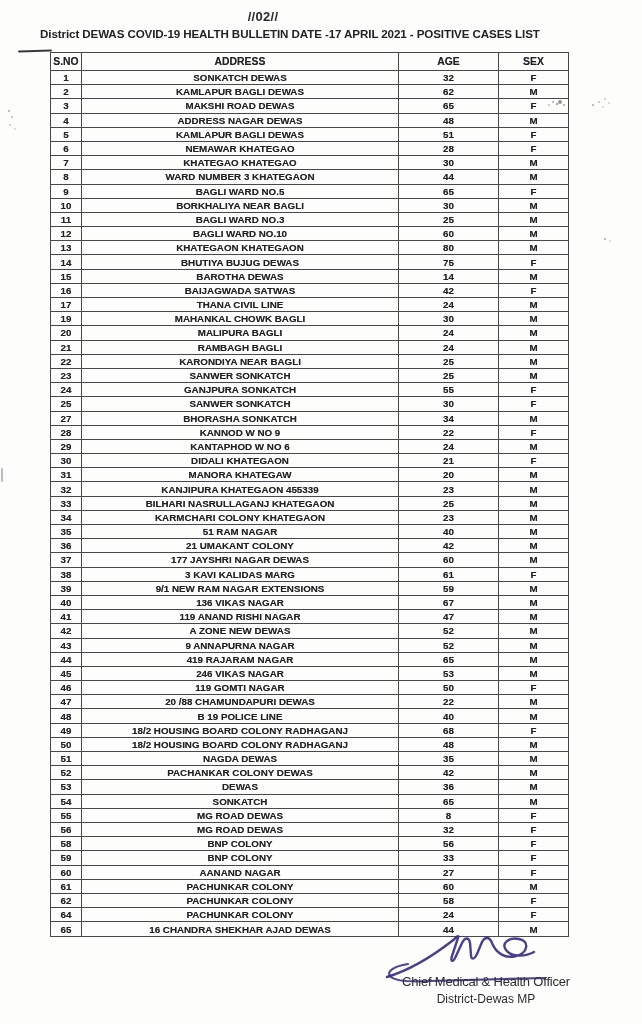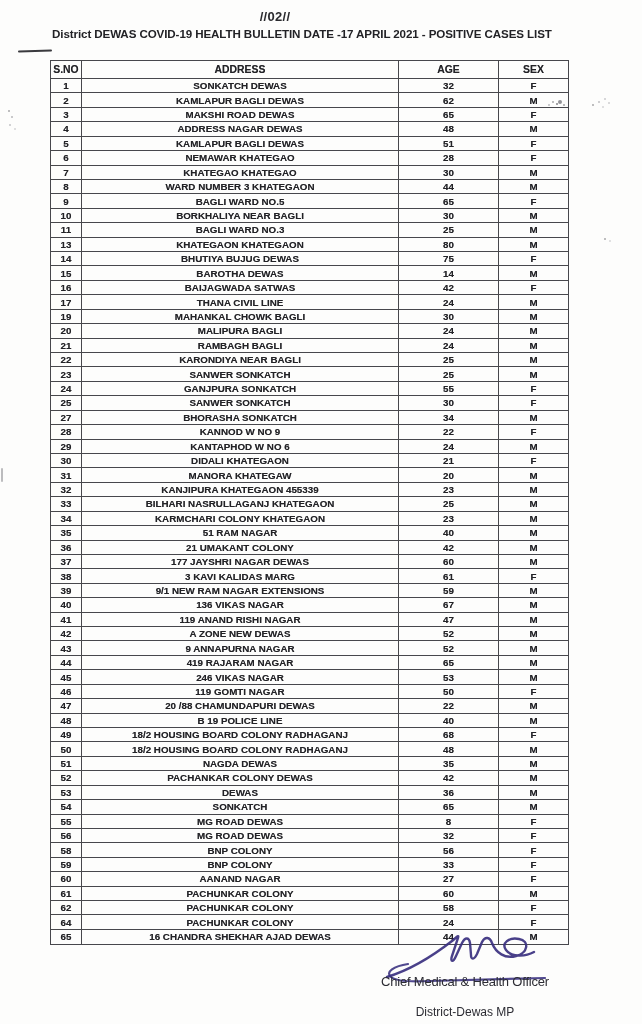--- a/index.html
+++ b/index.html
@@ -4,36 +4,36 @@
 <style>
   html,body{margin:0;padding:0;}
   body{
     width:642px;height:1024px;position:relative;overflow:hidden;
     background:#fdfdfc;
     font-family:"Liberation Sans","DejaVu Sans",sans-serif;
     color:#26262a;
   }
   .page{position:absolute;inset:0;}
   .head-box{
-    position:absolute;left:16px;top:9px;width:486px;text-align:center;padding-left:16px;
+    position:absolute;left:4px;top:9px;width:486px;text-align:center;padding-left:16px;
   }
   .page-label{
     font-size:13px;font-weight:700;color:#2a2a2e;letter-spacing:.3px;
   }
   .doc-title{
     margin-top:3px;font-size:11.6px;font-weight:700;color:#222226;
     letter-spacing:-.1px;white-space:nowrap;margin-left:20px;
   }
   
   .topline{
     position:absolute;left:18px;top:50px;width:34px;height:2px;
     background:#3a3a3e;transform:rotate(-1.5deg);border-radius:1px;
   }
   table.cases{
-    position:absolute;left:50px;top:60px;width:518px;height:885px;
+    position:absolute;left:50px;top:52px;width:518px;height:885px;
     border-collapse:collapse;table-layout:fixed;
     border:1.6px solid #38383d;
   }
   table.cases col.c-sno{width:31px;}
   table.cases col.c-addr{width:317px;}
   table.cases col.c-age{width:100px;}
   table.cases col.c-sex{width:70px;}
   table.cases th,table.cases td{
     border:1px solid #47474c;
     padding:0 2px;text-align:center;vertical-align:middle;
@@ -49,24 +49,24 @@
   .speck{
     position:absolute;width:2px;height:2px;border-radius:50%;
     background:rgba(85,85,92,.5);
   }
   .speck.s1{left:552px;top:101px;box-shadow:4px 2px 0 rgba(70,70,78,.65),7px 0 0 1px rgba(60,60,70,.55),11px 3px 0 rgba(70,70,78,.5),-4px 3px 0 rgba(90,90,98,.4);}
   .speck.s2{left:592px;top:104px;box-shadow:6px -3px 0 rgba(100,100,108,.4),12px -6px 0 rgba(110,110,118,.35),16px -2px 0 rgba(100,100,108,.3),10px 2px 0 rgba(120,120,128,.3);}
   .speck.s3{left:8px;top:110px;box-shadow:3px 6px 0 rgba(100,100,108,.45),1px 14px 0 rgba(110,110,118,.4),6px 18px 0 rgba(120,120,128,.3);}
   .speck.s4{left:604px;top:238px;box-shadow:5px 2px 0 rgba(130,130,138,.3);}
   .speck.s5{left:1px;top:468px;width:2px;height:14px;border-radius:1px;background:rgba(90,90,98,.4);}
   .footer{
-    position:absolute;left:374px;top:974px;width:182px;text-align:center;
+    position:absolute;left:395px;top:974px;width:182px;text-align:center;
   }
   .sig-title{font-size:13px;color:#2c2c33;letter-spacing:-.2px;white-space:nowrap;}
-  .sig-org{margin-top:16px;font-size:12px;color:#2c2c33;}
+  .sig-org{margin-top:3px;font-size:12px;color:#2c2c33;}
   svg.signature{
     position:absolute;left:378px;top:928px;width:210px;height:72px;
     pointer-events:none;
   }
 </style>
 </head>
 <body>
 
 <div class="page" data-name="document-page">
 
@@ -153,20 +153,26 @@
           <td data-name="age-cell">30</td>
           <td data-name="sex-cell">M</td>
         </tr>
         <tr data-name="table-row">
           <td data-name="sno-cell">11</td>
           <td data-name="address-cell">BAGLI WARD NO.3</td>
           <td data-name="age-cell">25</td>
           <td data-name="sex-cell">M</td>
         </tr>
         <tr data-name="table-row">
+          <td data-name="sno-cell">12</td>
+          <td data-name="address-cell">BAGLI WARD NO.10</td>
+          <td data-name="age-cell">60</td>
+          <td data-name="sex-cell">M</td>
+        </tr>
+        <tr data-name="table-row">
           <td data-name="sno-cell">13</td>
           <td data-name="address-cell">KHATEGAON KHATEGAON</td>
           <td data-name="age-cell">80</td>
           <td data-name="sex-cell">M</td>
         </tr>
         <tr data-name="table-row">
           <td data-name="sno-cell">14</td>
           <td data-name="address-cell">BHUTIYA BUJUG DEWAS</td>
           <td data-name="age-cell">75</td>
           <td data-name="sex-cell">F</td>

